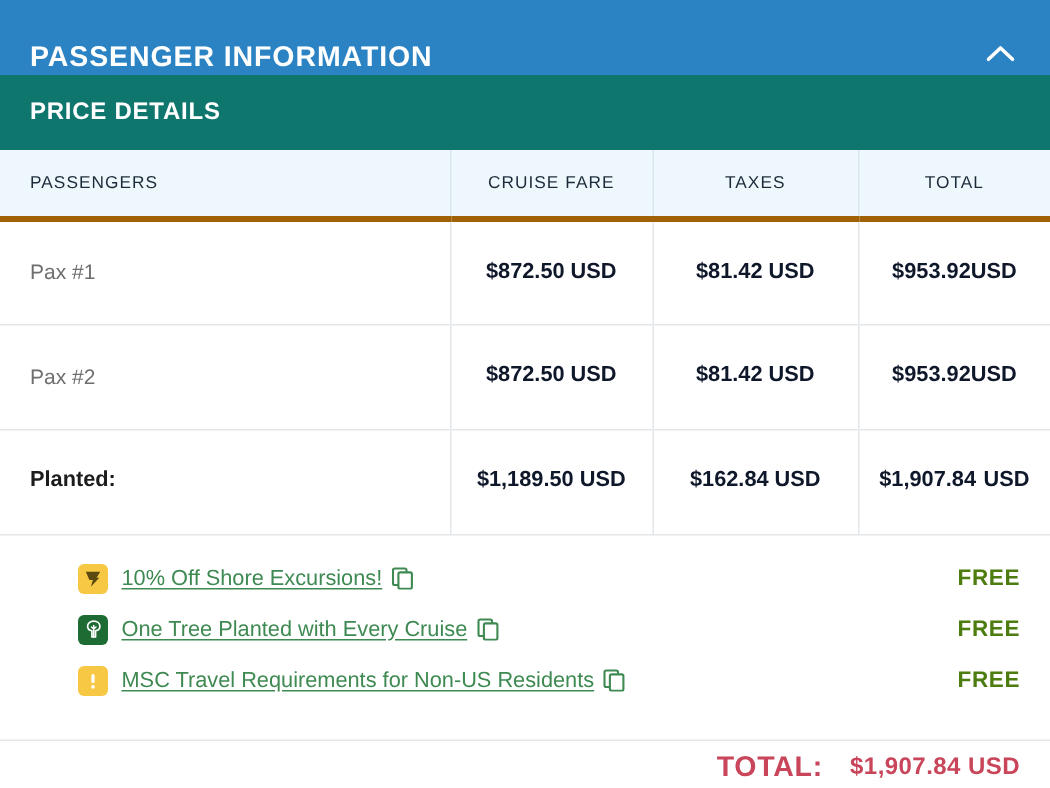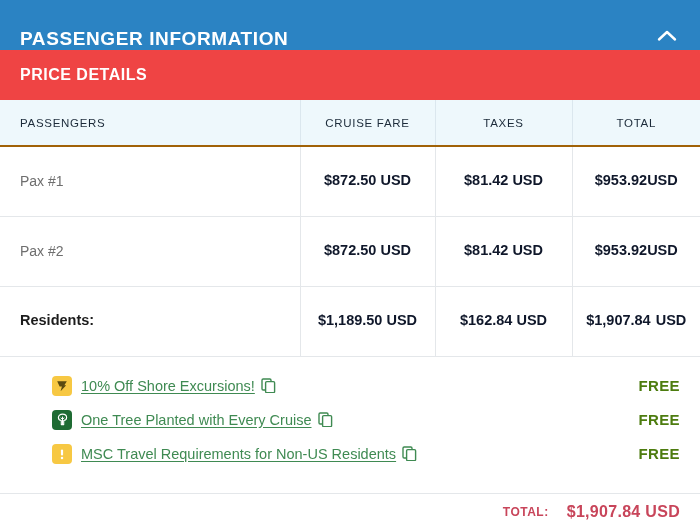--- a/index.html
+++ b/index.html
@@ -31,21 +31,21 @@
   .collapse-btn {
     width: 30px; height: 30px;
     display: flex; align-items: center; justify-content: center;
     cursor: pointer;
   }
   .collapse-btn svg { display: block; }
 
   
   .section-header {
     height: 50px;
-    background: #ef4444;
+    background: #0f766e;
     display: flex;
     align-items: center;
     padding: 0 20px;
   }
   .section-header-title {
     color: #ffffff;
     font-size: 16px;
     font-weight: bold;
     letter-spacing: 0.5px;
     text-transform: uppercase;
@@ -64,21 +64,21 @@
 
   .price-table thead th {
     background: #eef8fc;
     height: 46px;
     font-size: 11.5px;
     font-weight: normal;
     color: #1c2b3a;
     letter-spacing: 0.7px;
     text-transform: uppercase;
     border-right: 1px solid #dbe7ee;
-    border-bottom: 2px solid #a16207;
+    border-bottom: 4px solid #a16207;
     text-align: center;
     padding: 0 8px;
   }
   .price-table thead th.col-pax {
     text-align: left;
     padding-left: 20px;
   }
   .price-table thead th:last-child { border-right: none; }
 
   .price-table tbody td {
@@ -176,21 +176,21 @@
   .grand-total {
     display: flex;
     align-items: center;
     justify-content: flex-end;
     height: 36px;
     padding: 0 20px;
     gap: 18px;
   }
   .grand-total-label {
     color: #c8455a;
-    font-size: 12px;
+    font-size: 19px;
     font-weight: bold;
     letter-spacing: 0.5px;
   }
   .grand-total-value {
     color: #c8455a;
     font-size: 16px;
     font-weight: bold;
     letter-spacing: 0.3px;
   }
 </style>
@@ -234,21 +234,21 @@
       <td>$81.42 USD</td>
       <td>$953.92USD</td>
     </tr>
     <tr class="row-pax">
       <td class="cell-pax">Pax #2</td>
       <td>$872.50 USD</td>
       <td>$81.42 USD</td>
       <td>$953.92USD</td>
     </tr>
     <tr class="row-subtotal">
-      <td class="cell-pax">Residents:</td>
+      <td class="cell-pax">Planted:</td>
       <td>$1,189.50 USD</td>
       <td>$162.84 USD</td>
       <td>
         <span class="wrapcell">
           <span class="amt">$1,907.84</span><span class="cur">USD</span>
         </span>
       </td>
     </tr>
   </tbody>
 </table>

